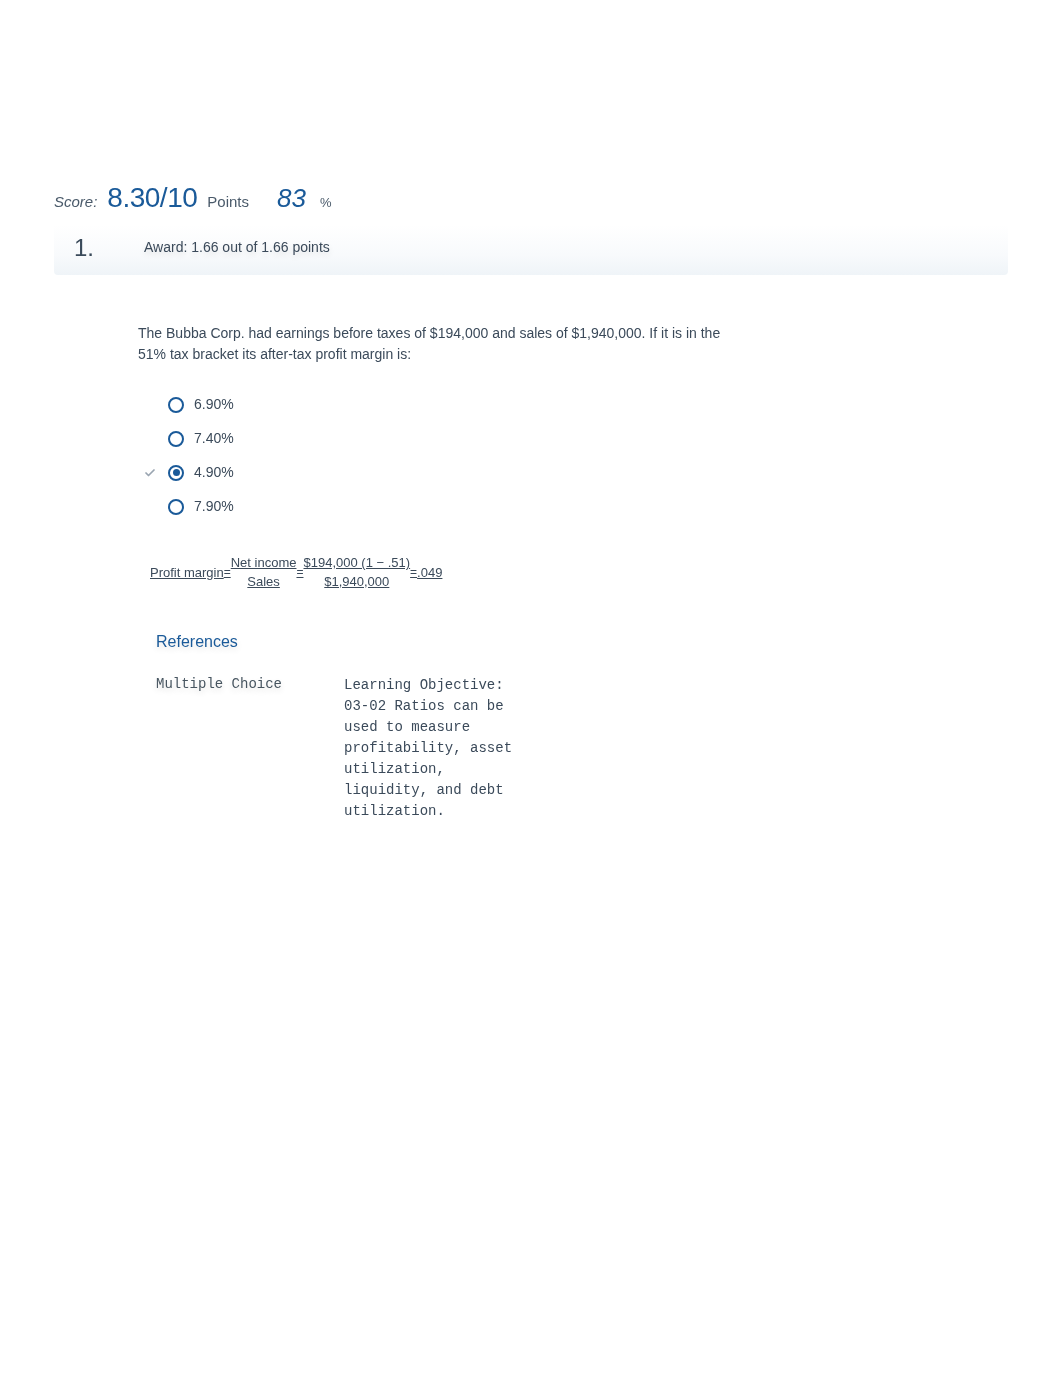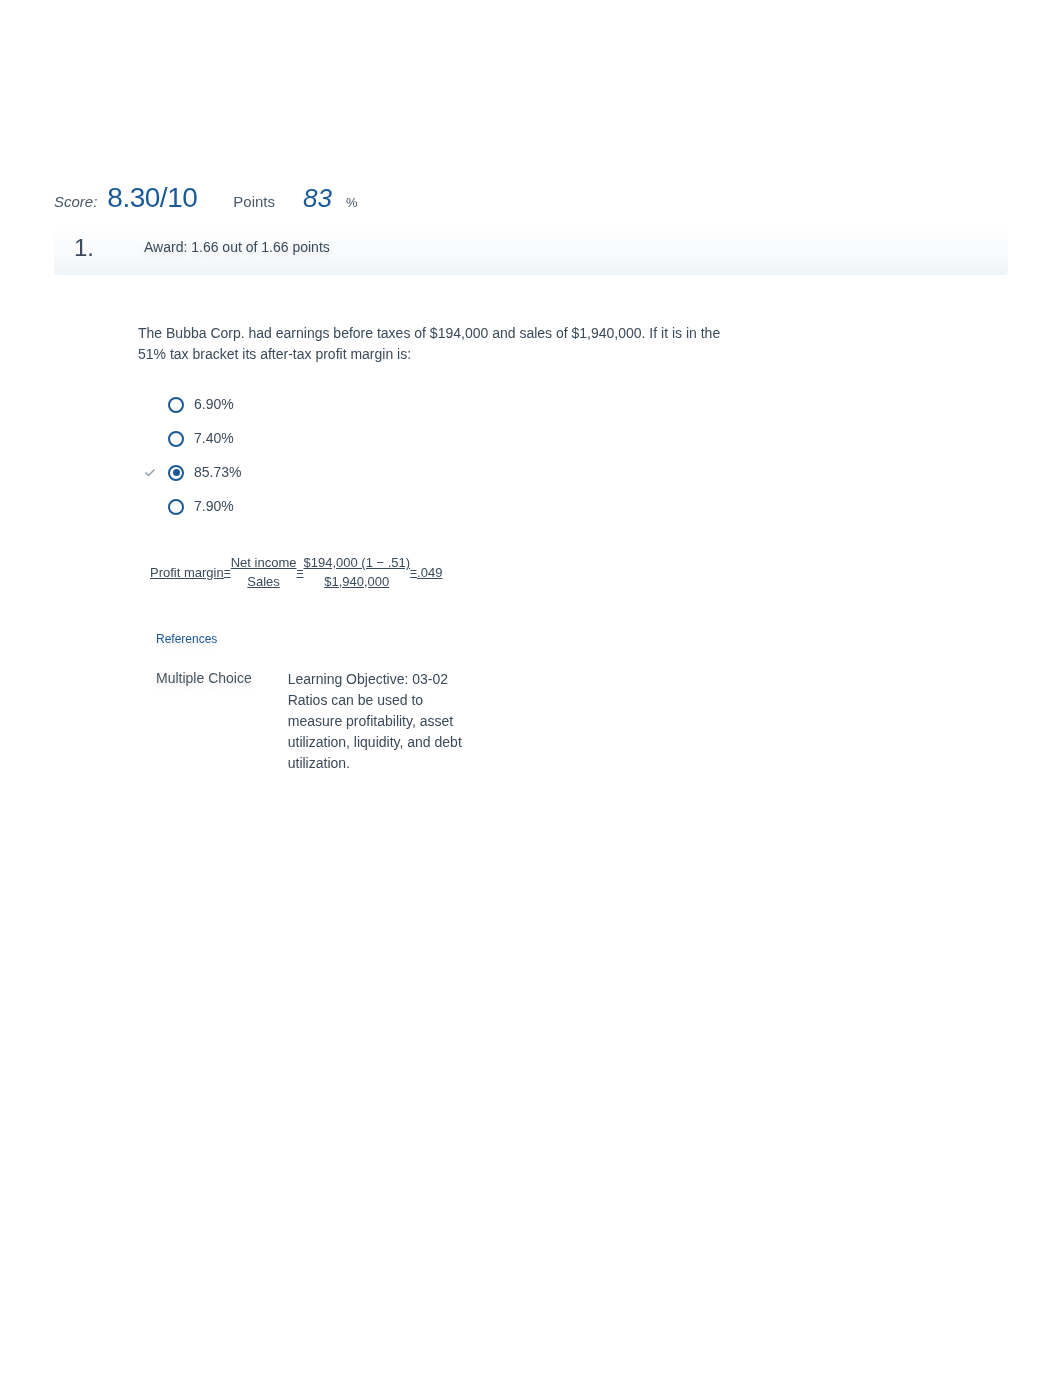--- a/index.html
+++ b/index.html
@@ -31,21 +31,20 @@
     .score-value {
       color: #1a5a99;
       font-size: 28px;
       font-weight: 400;
       letter-spacing: -0.5px;
     }
     .score-points {
       color: #4a5a6a;
       font-size: 15px;
       margin-right: 18px;
-      margin-left: 26px;
     }
     .score-percent {
       color: #1a5a99;
       font-size: 26px;
       font-weight: 400;
       font-style: italic;
     }
     .score-percent-sym {
       color: #4a5a6a;
       font-size: 13px;
@@ -142,29 +141,30 @@
     .frac {
       display: flex;
       flex-direction: column;
       align-items: center;
       line-height: 1.3;
     }
     .frac .num { padding-bottom: 1px; }
     .frac .den { padding-top: 1px; text-align: center; }
     .references {
       color: #1a5a99;
-      font-size: 12px;
+      font-size: 16px;
       text-shadow: 0 3px 6px rgba(0,0,0,0.12);
       padding-left: 18px;
       margin-bottom: 22px;
     }
     .refs-body {
       display: flex;
-      gap: 36px;
+      gap: 62px;
       padding-left: 18px;
+      font-family: Liberation Mono, monospace;
     }
     .mc-label {
       color: #475560;
       font-size: 14px;
       text-shadow: 0 3px 6px rgba(0,0,0,0.14);
       white-space: nowrap;
     }
     .lo-text {
       color: #3b4a5a;
       font-size: 14px;
@@ -204,21 +204,21 @@
           <span class="radio"></span>
           <span class="option-label">7.40%</span>
         </div>
         <div class="option">
           <span class="chk">
             <svg width="12" height="12" viewBox="0 0 24 24" fill="none" stroke="#9aa5b1" stroke-width="3.5" stroke-linecap="round" stroke-linejoin="round">
                 <polyline points="20 6 9 17 4 12"></polyline>
               </svg>
           </span>
           <span class="radio selected"></span>
-          <span class="option-label">85.73%</span>
+          <span class="option-label">4.90%</span>
         </div>
         <div class="option">
           <span class="chk"></span>
           <span class="radio"></span>
           <span class="option-label">7.90%</span>
         </div>
       </div>
 
       <div class="formula">
         <span>Profit margin</span>

